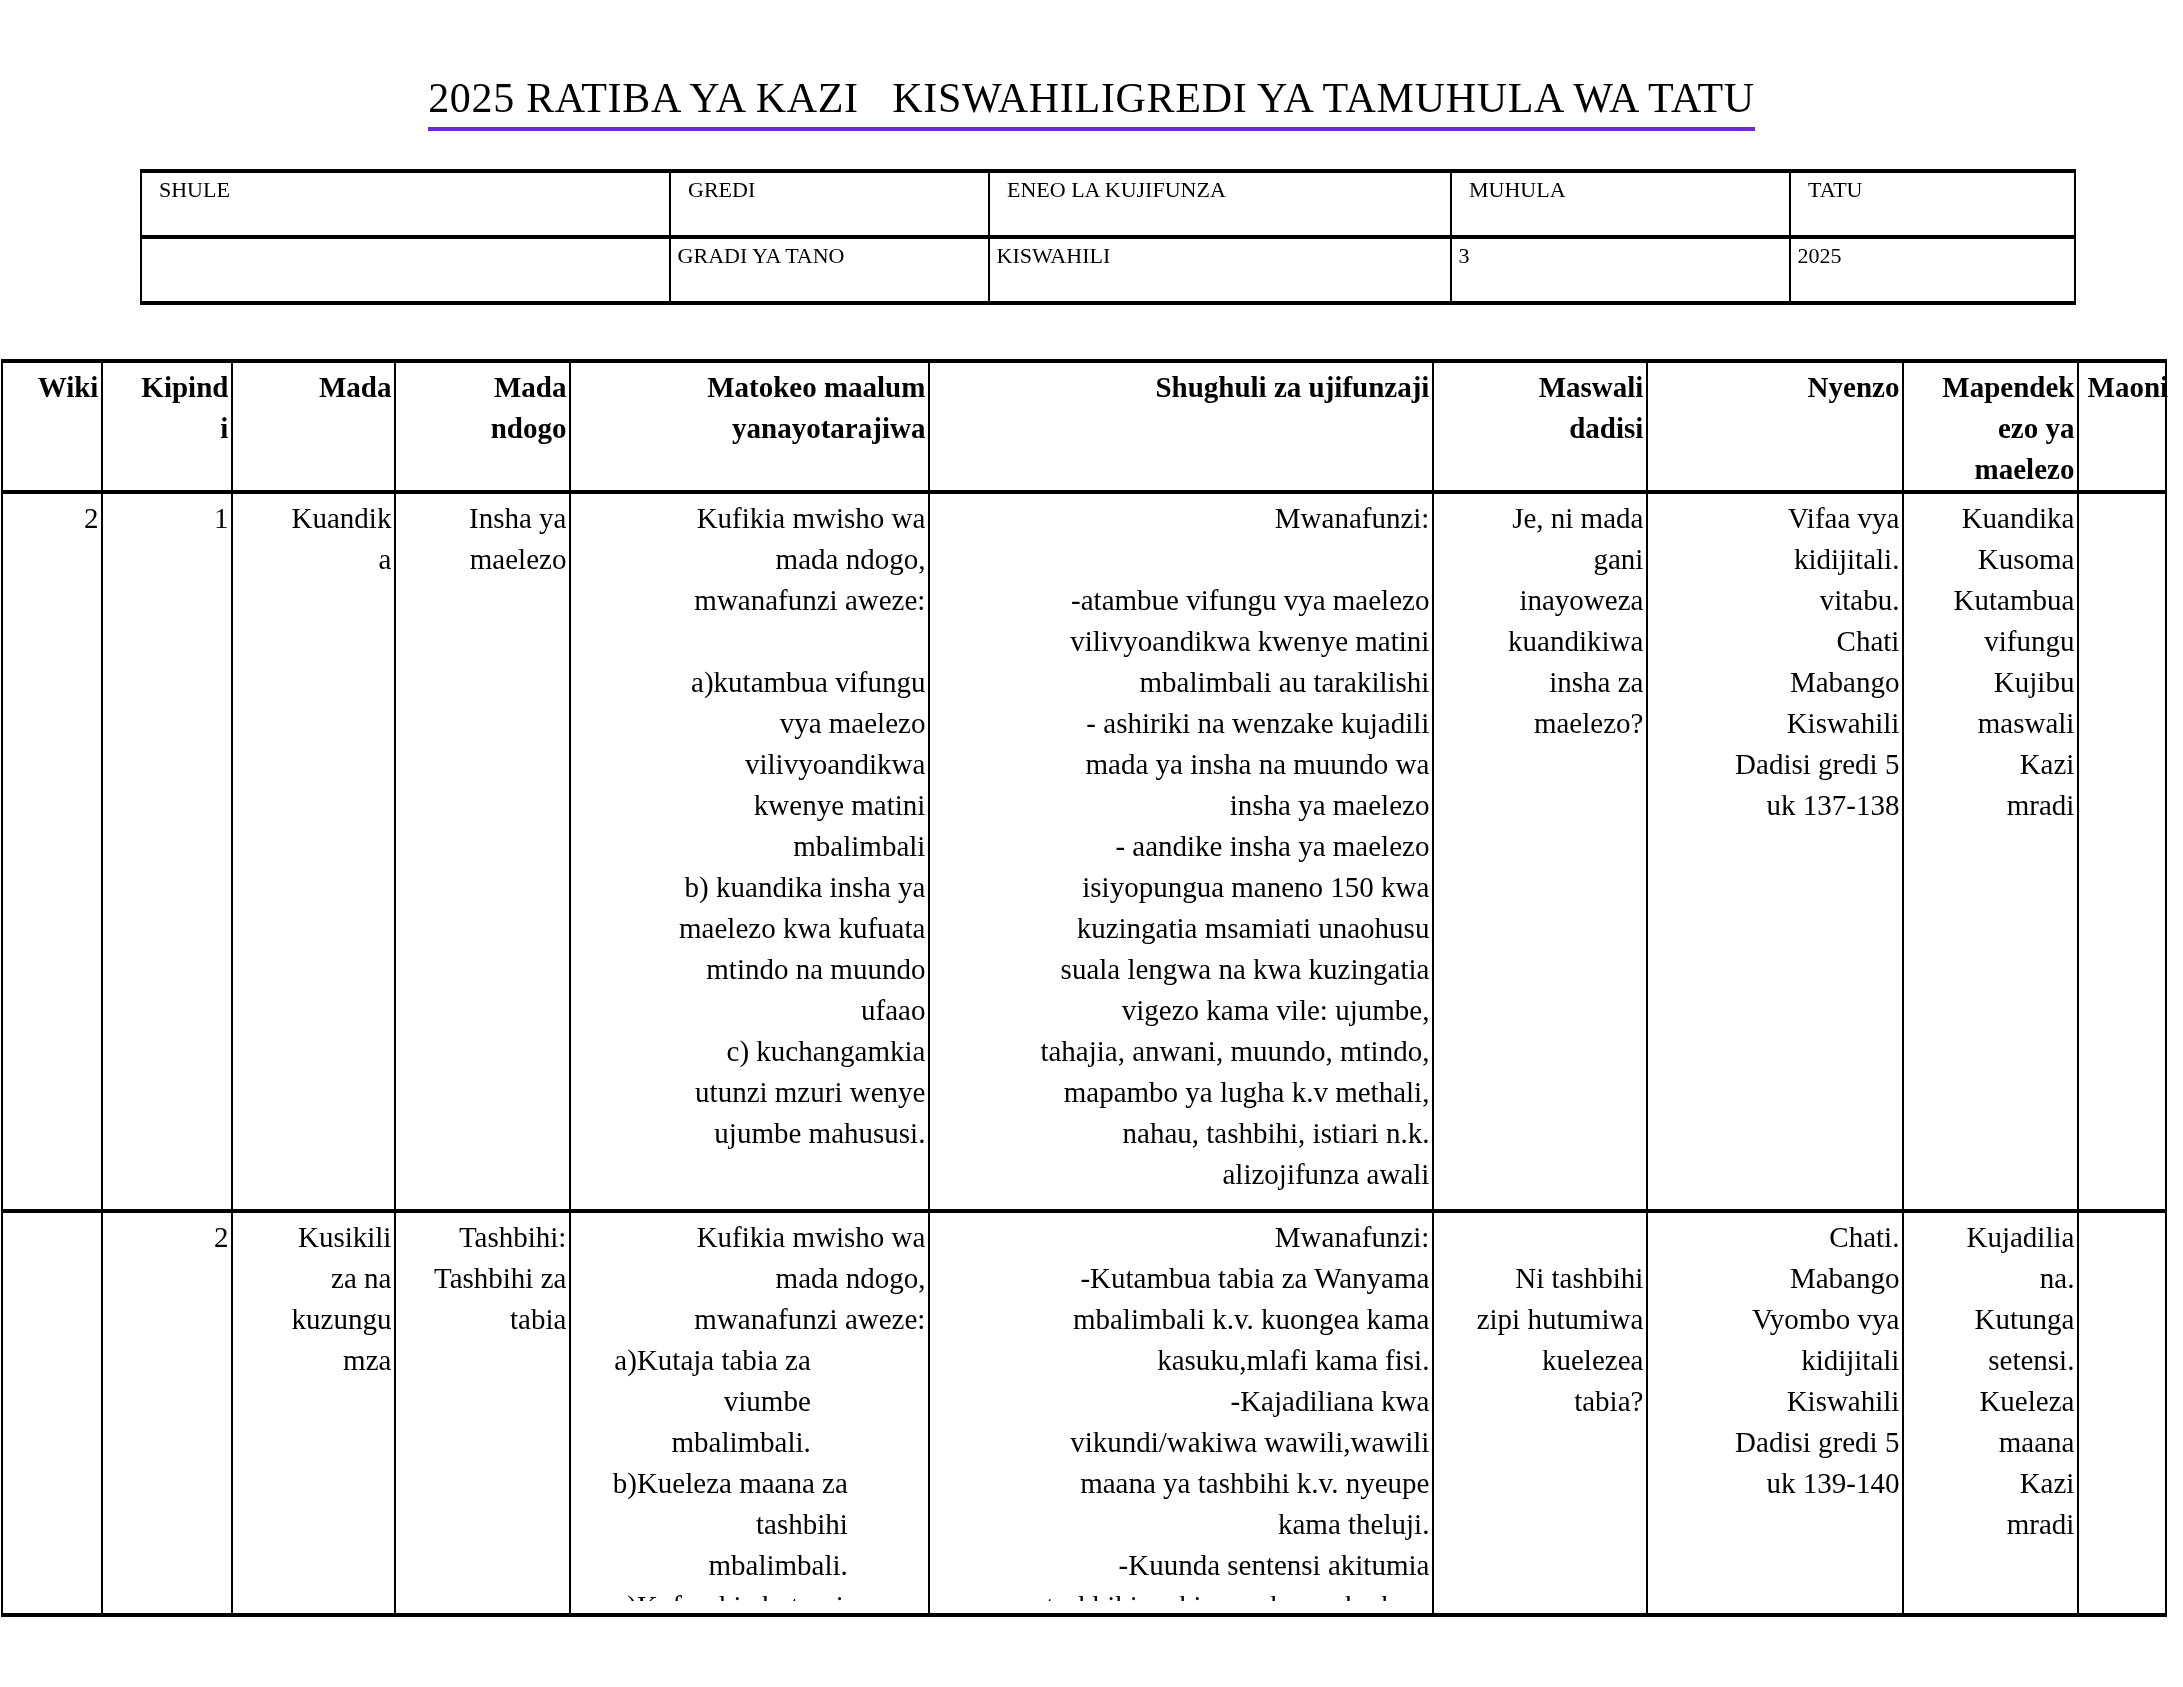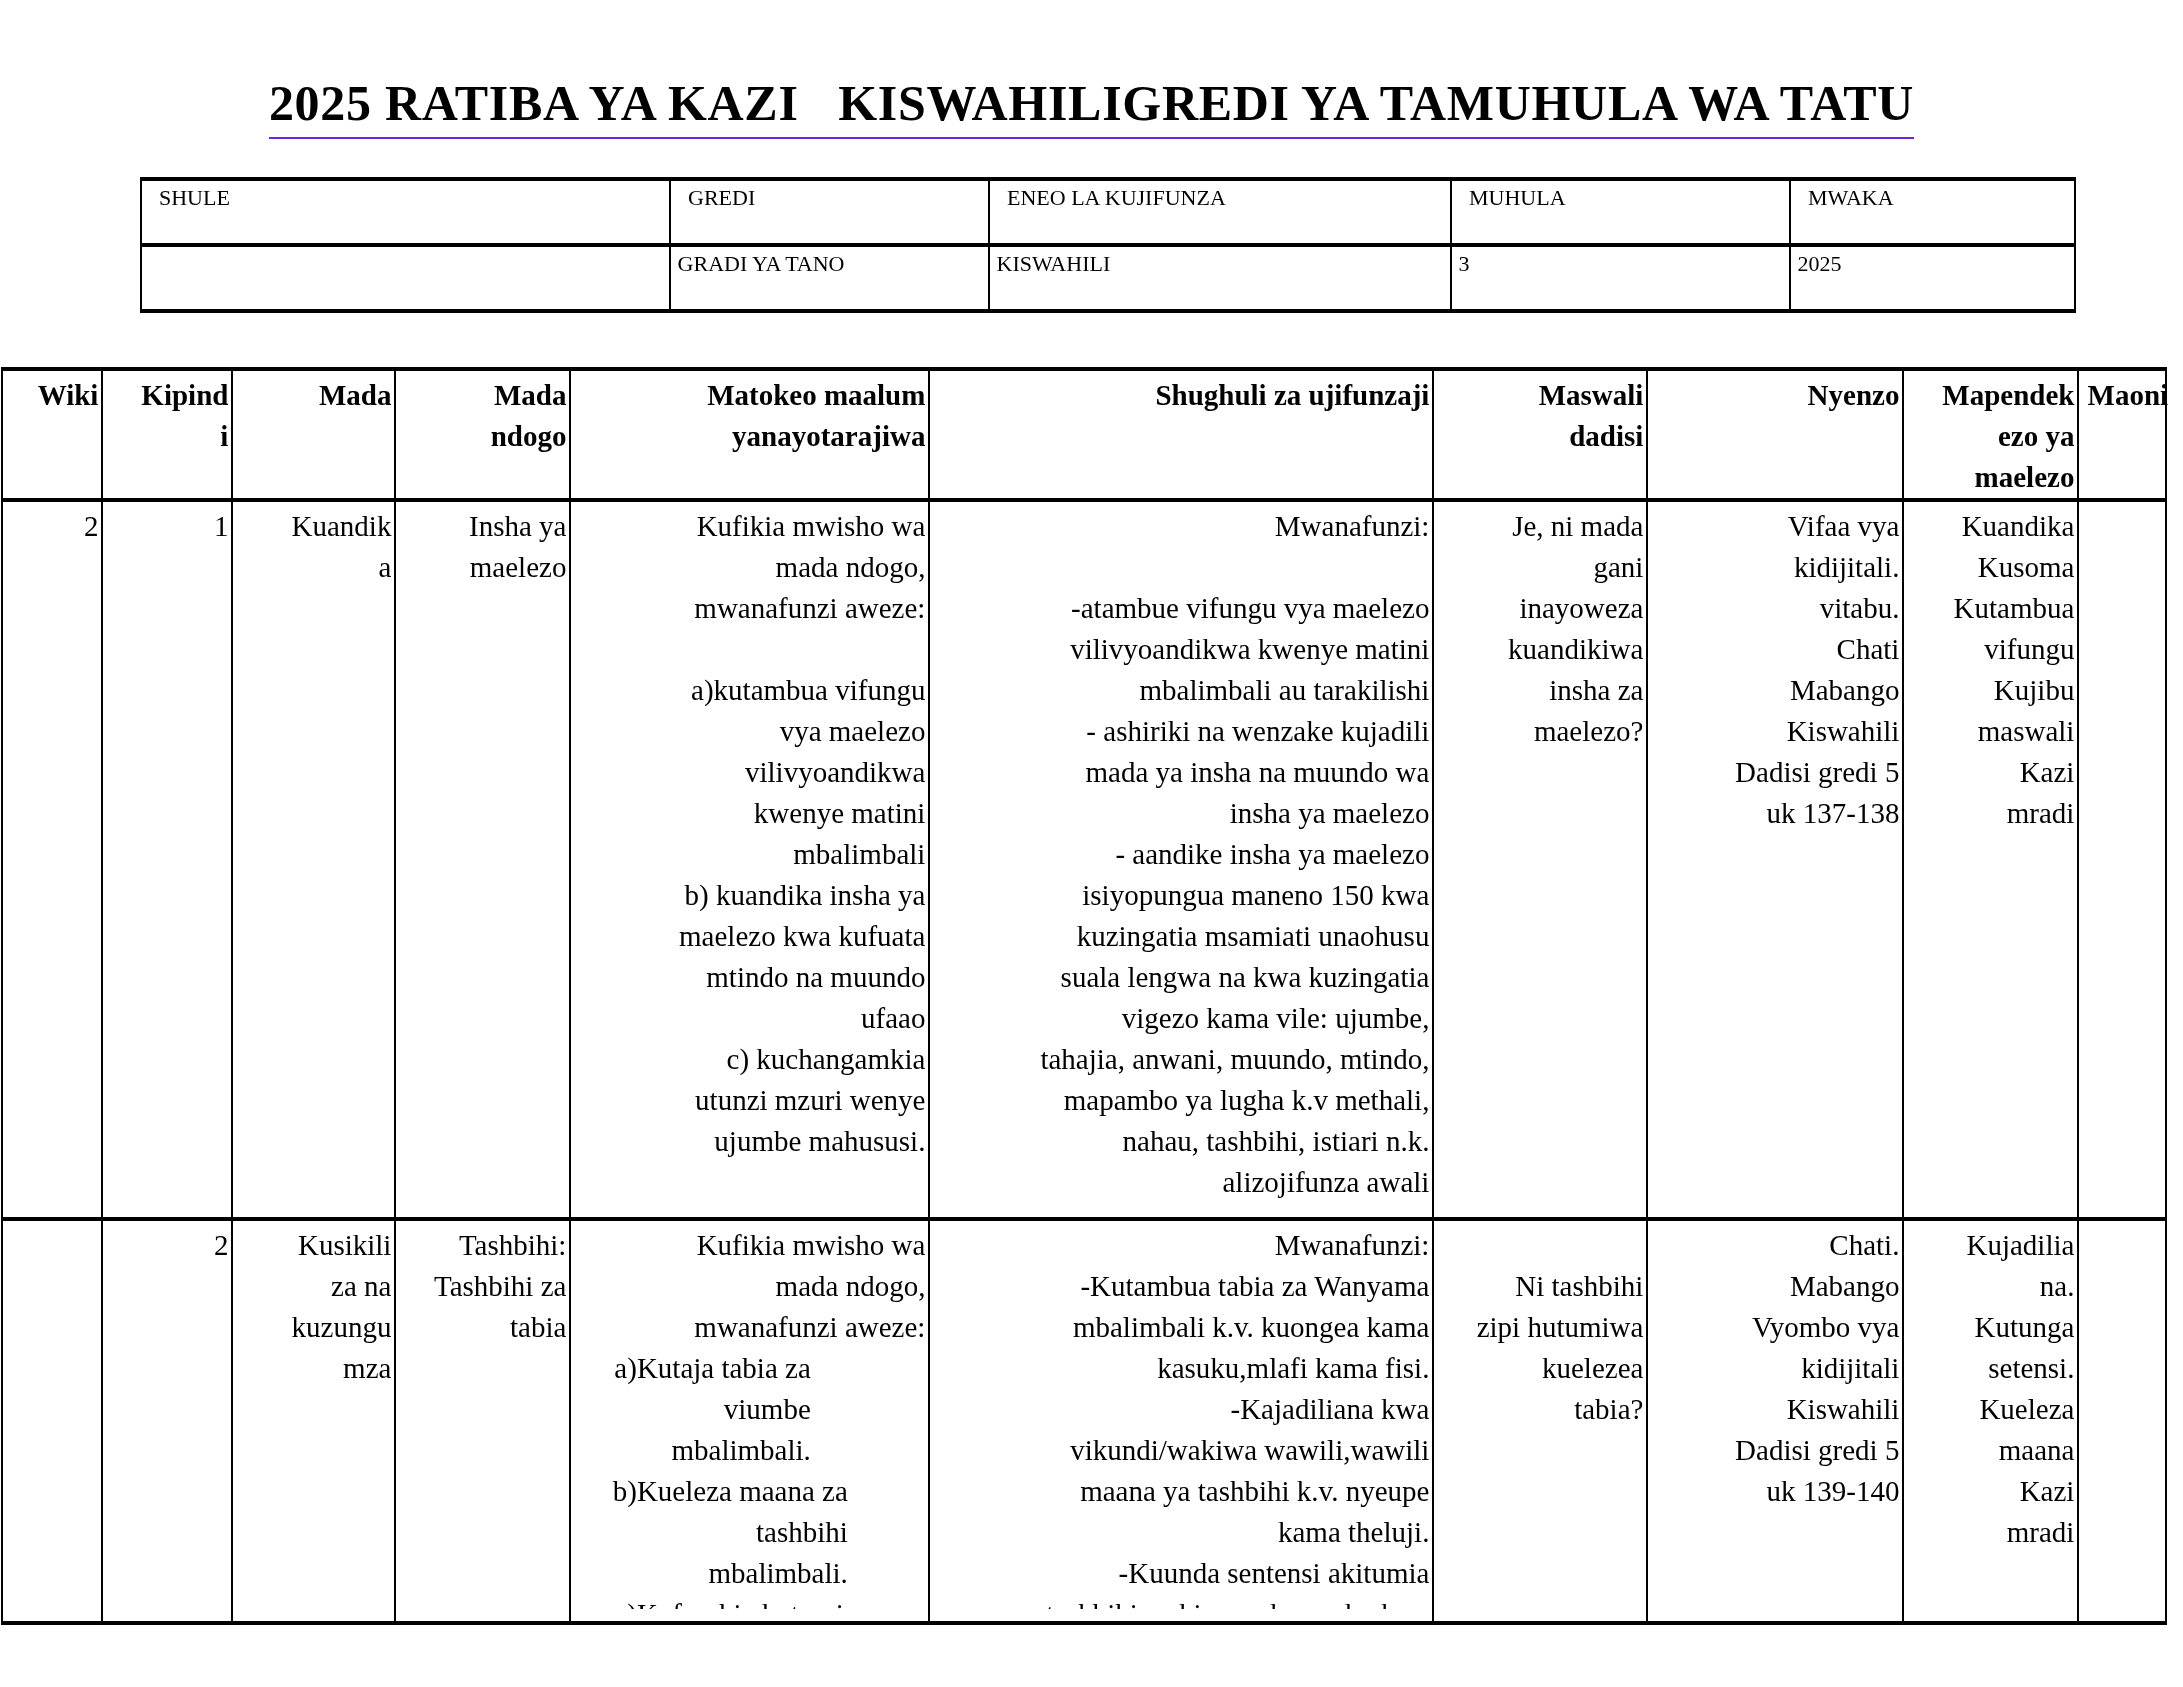--- a/index.html
+++ b/index.html
@@ -3,23 +3,23 @@
 <meta charset="utf-8">
 <style>
   html,body { margin:0; padding:0; }
   body {
     width:2183px; height:1687px; overflow:hidden;
     background:#ffffff; color:#000000;
     font-family:"Liberation Serif","DejaVu Serif",serif;
   }
   .title-wrap { margin-top:74px; text-align:center; }
   .title {
-    display:inline-block; font-size:50px; font-weight:bold;
+    display:inline-block; font-size:42px; font-weight:normal;
     white-space:pre; letter-spacing:0.7px;
-    border-bottom:2px solid #6d28d9; padding-bottom:5.3px;
+    border-bottom:4px solid #6d28d9; padding-bottom:5.3px;
   }
   
   table.info {
     border-collapse:collapse; table-layout:fixed;
     margin:38px 0 0 140px; width:1933px;
   }
   table.info td {
     border:2px solid #000; border-top-width:4px; border-bottom-width:4px;
     height:58px; vertical-align:top;
     font-size:22px; padding:4px 6.6px 0 17px;
@@ -61,21 +61,21 @@
       <col style="width:462px">
     <col style="width:339px">
       <col style="width:285px">
   </colgroup>
   <tbody>
       <tr>
     <td>SHULE</td>
     <td>GREDI</td>
     <td>ENEO LA KUJIFUNZA</td>
     <td>MUHULA</td>
-    <td>MWAKA</td>
+    <td>TATU</td>
   </tr>
   <tr>
     <td class="val"></td>
     <td class="val">GRADI YA TANO</td>
     <td class="val">KISWAHILI</td>
     <td class="val">3</td>
     <td class="val">2025</td>
   </tr>
 </tbody>
   </table>

